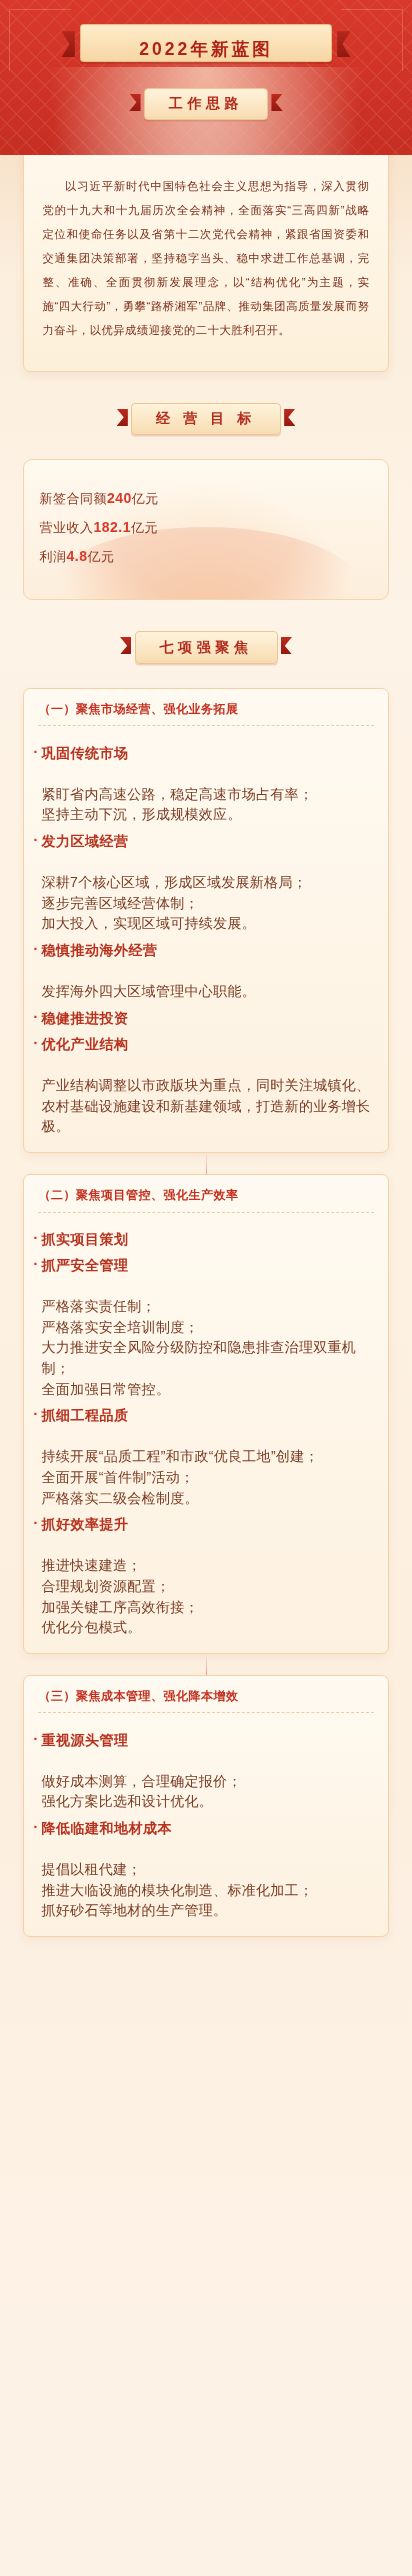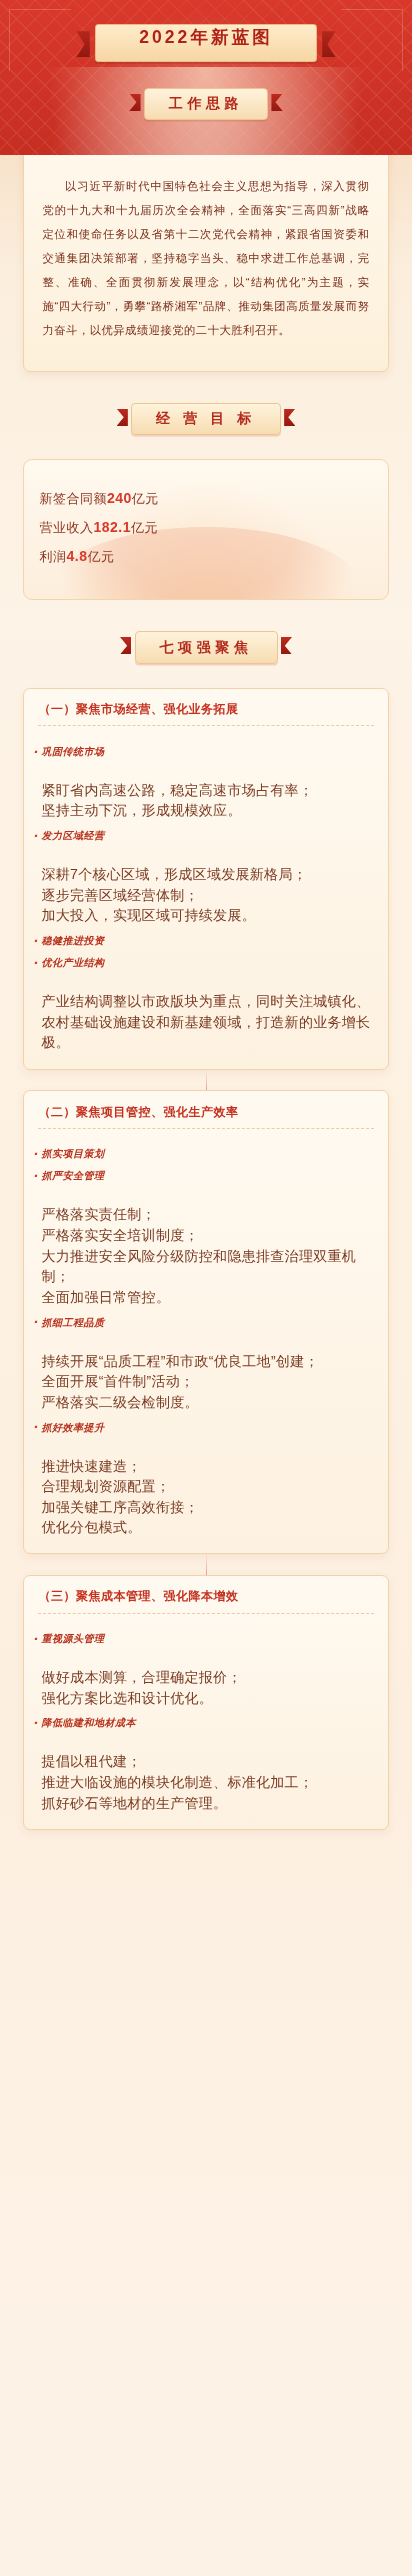--- a/index.html
+++ b/index.html
@@ -39,22 +39,22 @@
     position: absolute;
     left: 50%; top: 67px;
     width: 361px; height: 258px;
     transform: translateX(-50%);
     background: radial-gradient(ellipse at 50% 0%, rgba(255,236,210,.65) 0%, rgba(255,236,210,0) 62%);
   }
   .banner-ribbon {
     position: absolute;
     left: 50%; top: 24px;
     transform: translateX(-50%);
-    display: flex; align-items: flex-start; justify-content: center;
-    width: 222px; height: 38px;
+    display: flex; align-items: flex-end; justify-content: center;
+    width: 252px; height: 38px;
     background: linear-gradient(180deg, #ffeccb 0%, #f6d6a4 100%);
     border: 1px solid #e9bd82;
     border-radius: 3.1px;
     box-shadow: 0 2.1px 0 rgba(140,36,24,.25);
   }
   .banner-ribbon:before, .banner-ribbon:after {
     content: "";
     position: absolute;
     top: 6.2px;
     width: 13.4px; height: 26px;
@@ -158,26 +158,25 @@
     letter-spacing: 0.5px;
     border-bottom: 0.5px dashed #ecc characters;
   }
   .sub-head-inner {
     display: block;
     border-bottom: 0.5px dashed #eccda2;
     padding-bottom: 7.2px;
   }
   .item { padding: 8.2px 15.5px 0 17.5px; }
   .item-title {
-    font-size: 10px;
+    font-size: 14px;
     font-weight: bold;
     color: #b8331f;
     letter-spacing: 0.5px;
     position: relative;
-    font-style: italic;
   }
   .item-title:before {
     content: "·";
     position: absolute; left: -8.2px; top: -2.1px;
     font-size: 15.5px; color: #d8392b;
   }
   .item-body {
     margin-top: 21px;
     font-size: 14px;
     line-height: 20.6px;
@@ -273,20 +272,24 @@
       <div class="item-body" style="white-space:pre-line">紧盯省内高速公路，稳定高速市场占有率；
 坚持主动下沉，形成规模效应。</div>
     </div>
     <div class="item">
       <div class="item-title">发力区域经营</div>
       <div class="item-body" style="white-space:pre-line">深耕7个核心区域，形成区域发展新格局；
 逐步完善区域经营体制；
 加大投入，实现区域可持续发展。</div>
     </div>
     <div class="item">
+      <div class="item-title">稳慎推动海外经营</div>
+      <div class="item-body" style="white-space:pre-line">发挥海外四大区域管理中心职能。</div>
+    </div>
+    <div class="item">
       <div class="item-title">稳健推进投资</div>
     </div>
     <div class="item">
       <div class="item-title">优化产业结构</div>
       <div class="item-body" style="white-space:pre-line">产业结构调整以市政版块为重点，同时关注城镇化、农村基础设施建设和新基建领域，打造新的业务增长极。</div>
     </div>
   </div>
 
   <div class="connector"></div>
 

